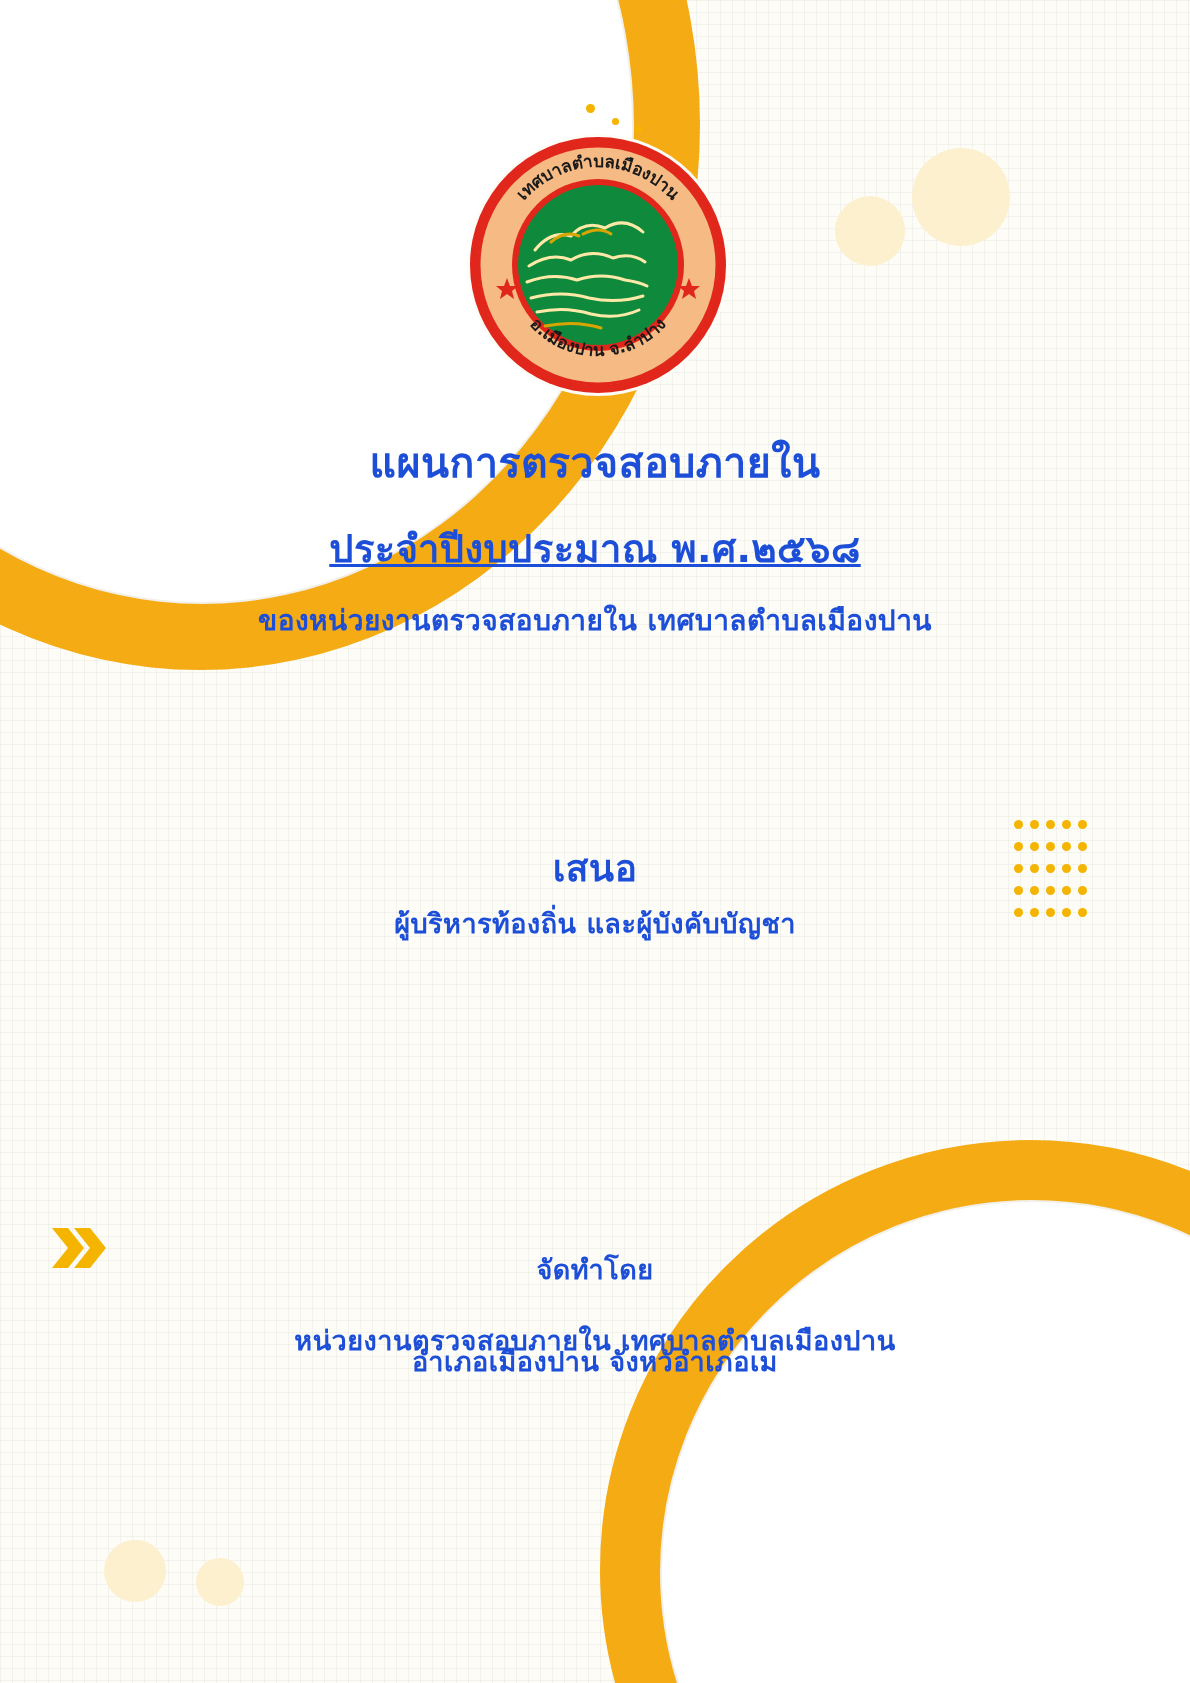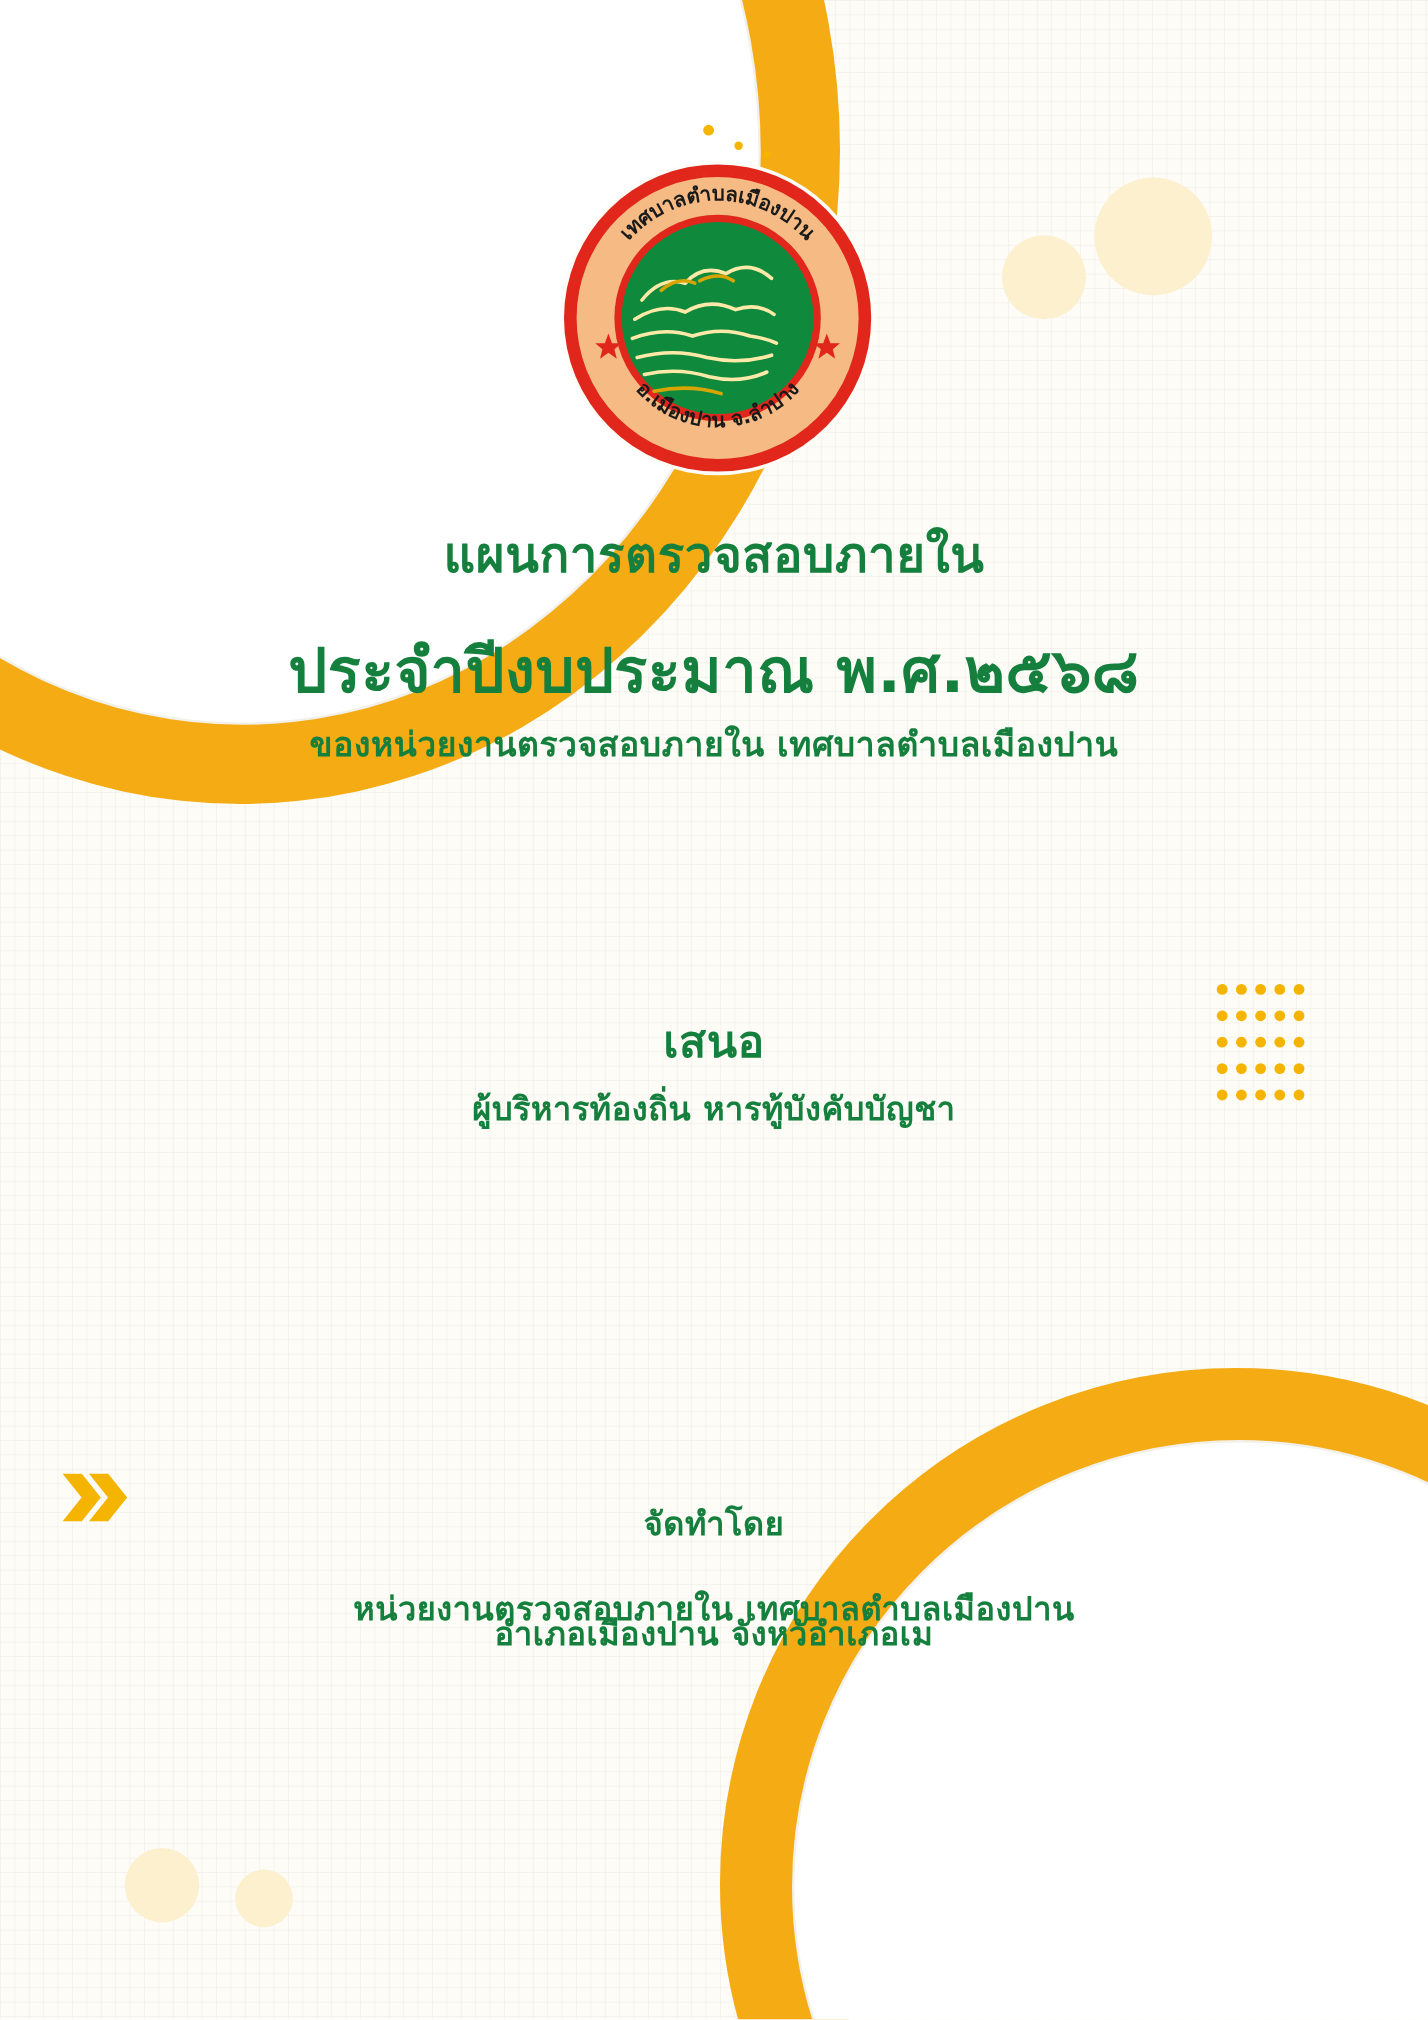--- a/index.html
+++ b/index.html
@@ -132,34 +132,35 @@
     top: 130px;
     width: 270px;
     height: 270px;
   }
 
   
   .tx {
     position: absolute;
     width: 100%;
     text-align: center;
-    color: #15803d;
+    color: #1d4ed8;
     font-family: "DejaVu Sans", sans-serif;
     font-weight: bold;
     letter-spacing: 0.5px;
   }
   #title-line-1 {
     top: 430px;
     font-size: 41px;
     left: 0;
   }
   #title-line-2 {
     top: 518px;
-    font-size: 51px;
+    font-size: 38px;
     left: 0;
+    text-decoration: underline;
   }
   #title-line-3 {
     top: 598px;
     font-size: 28px;
     left: 0;
   }
   #present-label {
     top: 838px;
     font-size: 37px;
   }
@@ -288,19 +289,19 @@
         <textPath href="#arcBottom" startOffset="50%" text-anchor="middle">อ.เมืองปาน จ.ลำปาง</textPath>
       </text>
     </svg>
   </div>
 
   <div class="tx" id="title-line-1">แผนการตรวจสอบภายใน</div>
   <div class="tx" id="title-line-2">ประจำปีงบประมาณ พ.ศ.๒๕๖๘</div>
   <div class="tx" id="title-line-3">ของหน่วยงานตรวจสอบภายใน เทศบาลตำบลเมืองปาน</div>
 
   <div class="tx" id="present-label">เสนอ</div>
-  <div class="tx" id="present-to">ผู้บริหารท้องถิ่น หารทู้บังคับบัญชา</div>
+  <div class="tx" id="present-to">ผู้บริหารท้องถิ่น และผู้บังคับบัญชา</div>
 
   <div class="tx" id="prepared-label">จัดทำโดย</div>
   <div class="tx" id="prepared-org">หน่วยงานตรวจสอบภายใน เทศบาลตำบลเมืองปาน</div>
   <div class="tx" id="prepared-district">อำเภอเมืองปาน จังหวัอำเภอเม</div>
 
 </div>
 
 </body></html>

